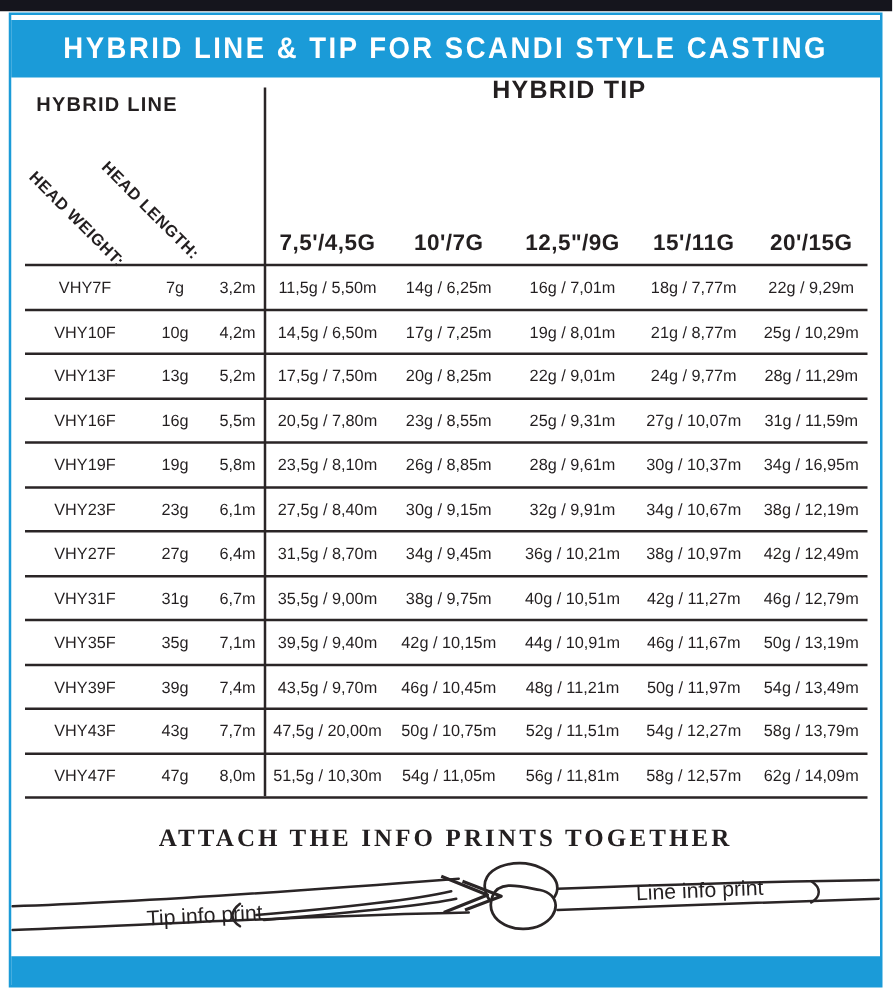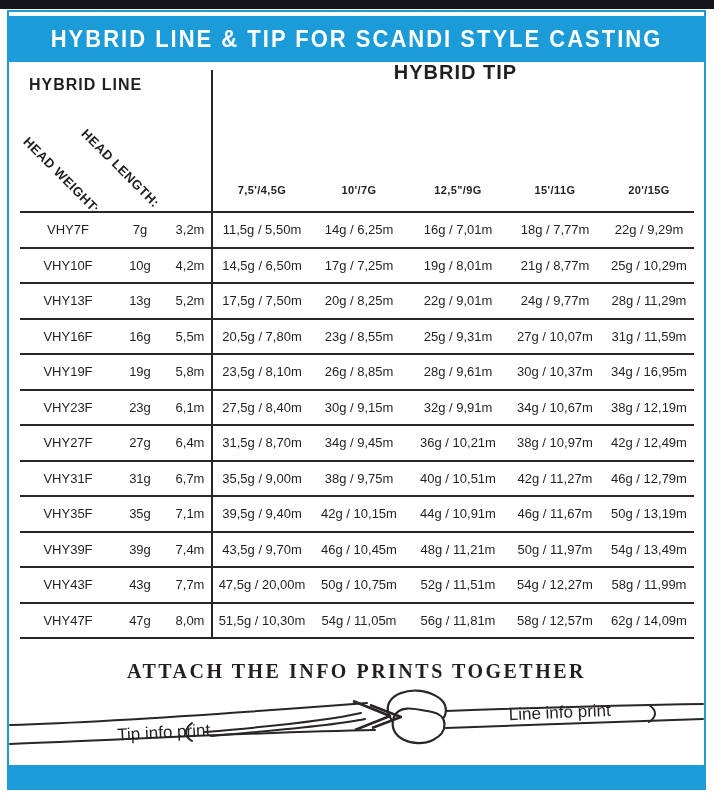--- a/index.html
+++ b/index.html
@@ -13,21 +13,21 @@
   .banner-title{color:#ffffff;font-weight:bold;font-size:22px;letter-spacing:2px;white-space:nowrap;transform:scaleY(1.08);}
   .line-header{position:absolute;left:20px;top:64px;font-size:16px;font-weight:bold;letter-spacing:1px;}
   .tip-header{position:absolute;left:202px;top:49px;width:489px;text-align:center;font-size:20px;font-weight:bold;letter-spacing:1px;}
   .vdiv{position:absolute;left:202px;top:58px;width:2px;height:567px;background:var(--line-dark,#2A2526);}
   .diag{position:absolute;font-size:13px;font-weight:bold;letter-spacing:0.5px;white-space:nowrap;
         transform-origin:0 0;transform:rotate(45deg);}
   .diag-weight{left:22px;top:122px;}
   .diag-length{left:80px;top:114px;}
   .tgrid{display:grid;grid-template-columns:96px 48px 52px 92px 102px 96px 98px 90px;}
   .headers-row{position:absolute;left:11px;top:172px;width:674px;}
-  .hcell{text-align:center;font-weight:bold;font-size:11px;letter-spacing:0.4px;white-space:nowrap;}
+  .hcell{text-align:center;font-weight:bold;font-size:18px;letter-spacing:0.4px;white-space:nowrap;}
   .rows{position:absolute;left:11px;top:199px;width:674px;border-top:2px solid var(--line-dark,#2A2526);}
   .trow{height:35.5px;box-sizing:border-box;border-bottom:2px solid var(--line-dark,#2A2526);align-items:center;}
   .tcell{text-align:center;font-size:13px;white-space:nowrap;}
   .attach-title{position:absolute;left:0;right:0;top:648px;text-align:center;font-size:20px;font-weight:bold;letter-spacing:2.5px;white-space:nowrap;font-family:Liberation Serif, serif;}
   .knot-svg{position:absolute;left:0;top:674px;width:695px;height:85px;}
   .rope{stroke:var(--line-dark,#2A2526);stroke-width:2;fill:none;stroke-linecap:round;}
   .chev{stroke:var(--line-dark,#2A2526);stroke-width:2.5;fill:none;stroke-linejoin:round;}
   .loop{fill:#ffffff;stroke:var(--line-dark,#2A2526);stroke-width:2.2;}
   .rope-label{font-family:"Liberation Sans",sans-serif;font-size:17px;fill:var(--text-dark,#231F20);}
   .bottom-bar{position:absolute;left:0;right:0;bottom:0;height:23px;background:var(--accent-blue,#1B9BD8);}
@@ -165,21 +165,21 @@
           <div class="tcell">54g / 13,49m</div>
         </div>
         <div class="trow tgrid">
           <div class="tcell">VHY43F</div>
           <div class="tcell">43g</div>
           <div class="tcell">7,7m</div>
           <div class="tcell">47,5g / 20,00m</div>
           <div class="tcell">50g / 10,75m</div>
           <div class="tcell">52g / 11,51m</div>
           <div class="tcell">54g / 12,27m</div>
-          <div class="tcell">58g / 11,99m</div>
+          <div class="tcell">58g / 13,79m</div>
         </div>
         <div class="trow tgrid">
           <div class="tcell">VHY47F</div>
           <div class="tcell">47g</div>
           <div class="tcell">8,0m</div>
           <div class="tcell">51,5g / 10,30m</div>
           <div class="tcell">54g / 11,05m</div>
           <div class="tcell">56g / 11,81m</div>
           <div class="tcell">58g / 12,57m</div>
           <div class="tcell">62g / 14,09m</div>

